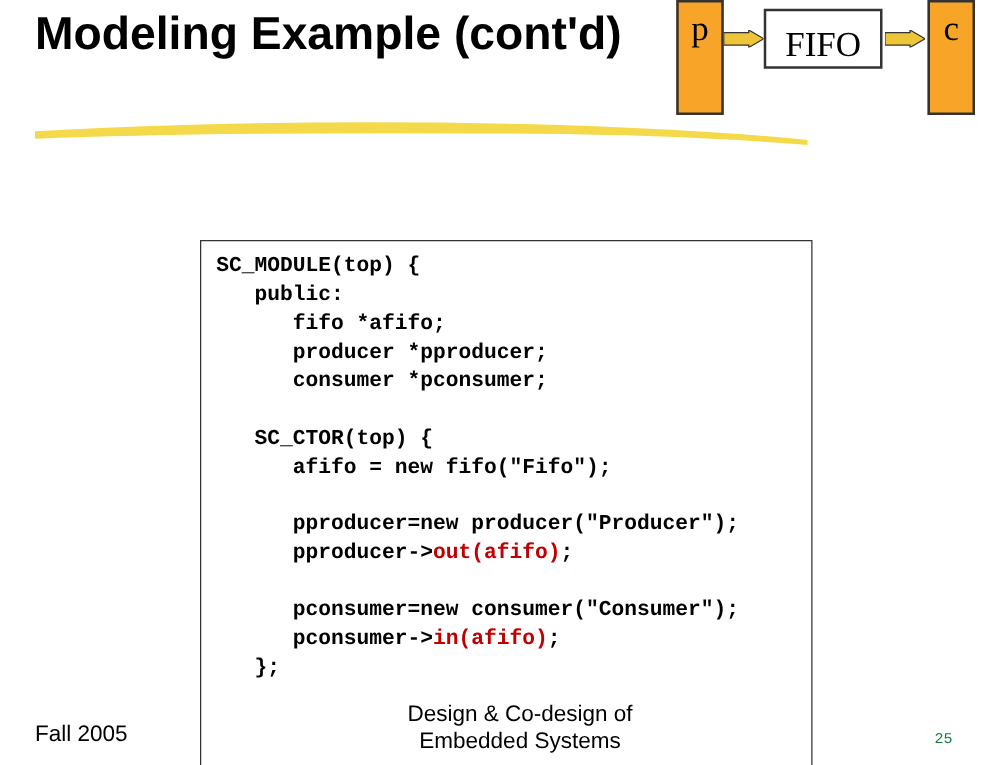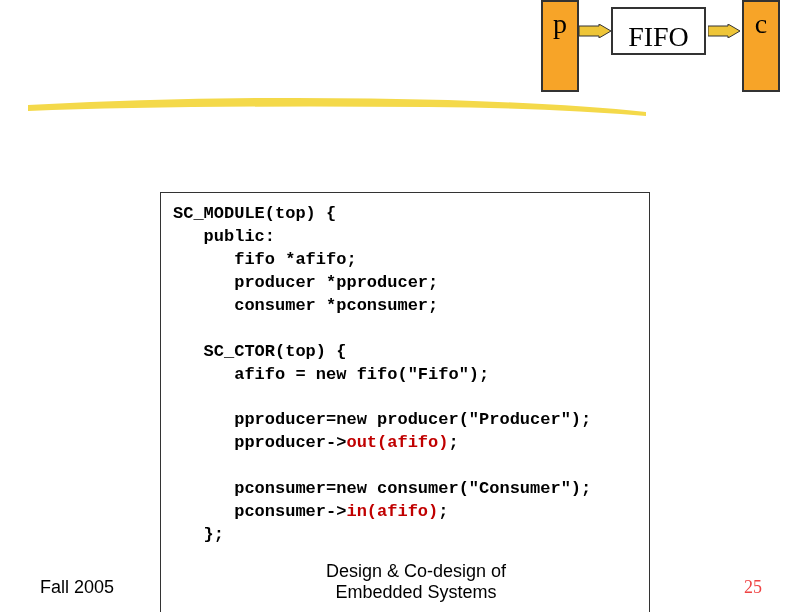--- a/index.html
+++ b/index.html
@@ -101,50 +101,51 @@
     line-height: 1.35;
     color: #000;
     white-space: pre;
     margin-top: 31px;
   }
   .code-box .red { color: #c00000; }
 
   .footer-left {
     position: absolute;
     bottom: 14px;
-    left: 40px;
+    left: 28px;
     font-size: 18px;
     color: #000;
     font-family: Arial, sans-serif;
   }
   .footer-center {
     position: absolute;
     bottom: 8px;
     left: 0;
     width: 792px;
     text-align: center;
     font-size: 18px;
     color: #000;
     font-family: Arial, sans-serif;
     line-height: 1.2;
     margin-left: 20px;
   }
   .footer-right {
     position: absolute;
     bottom: 14px;
     right: 30px;
-    font-size: 18px;
-    color: #ef4444;
-    font-family: Liberation Serif, serif;
+    font-size: 12px;
+    color: #15803d;
+    font-family: Liberation Mono, monospace;
   }
 </style>
 </head>
 <body>
 
 <div class="title-area">
+  <div class="title-line">Modeling Example (cont'd)</div>
 </div>
 
 <div class="underline-swoosh">
   <svg width="620" height="22" viewBox="0 0 620 22">
     <path d="M 0 11 Q 200 0 420 6 Q 540 10 618 18 L 618 22 Q 520 14 400 13 Q 150 11 0 17 Z" fill="#f4d94a" stroke="none"></path>
   </svg>
 </div>
 
 <div class="box-p">
   <span>p</span>

